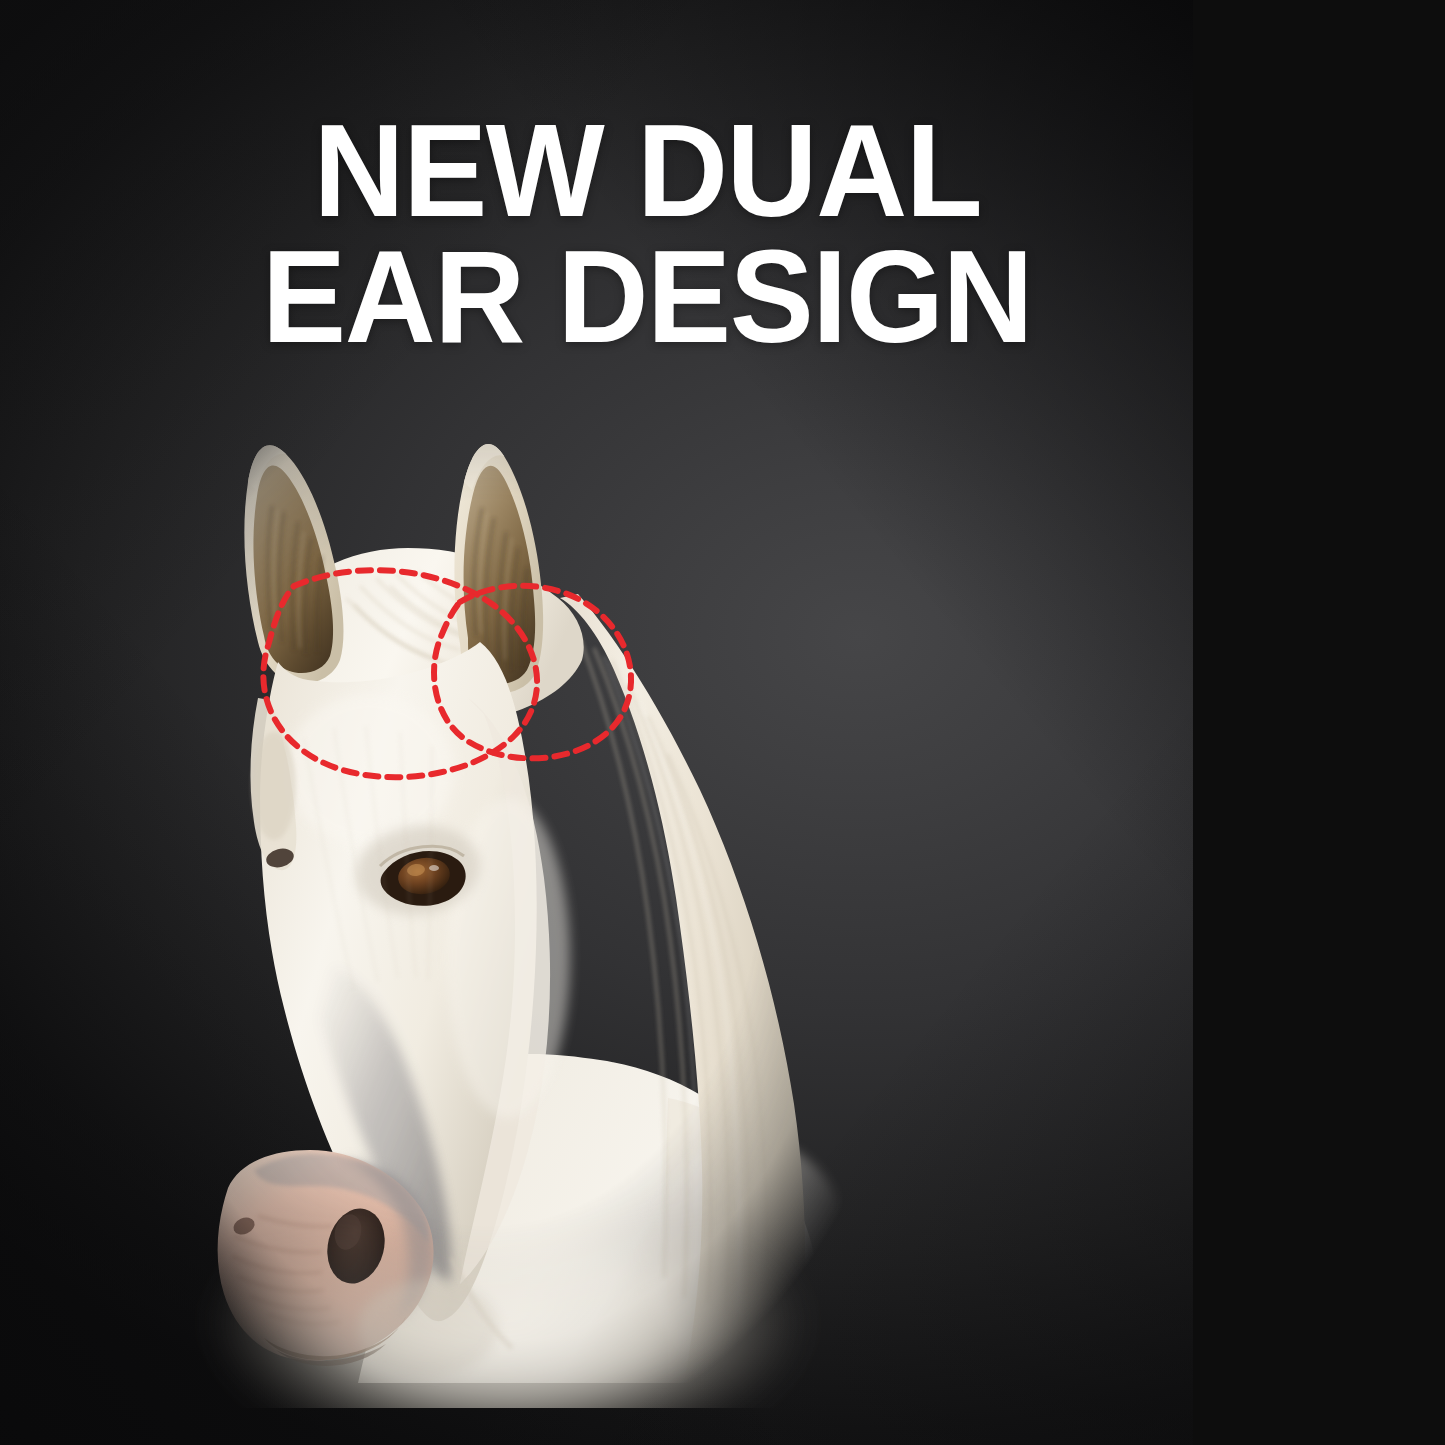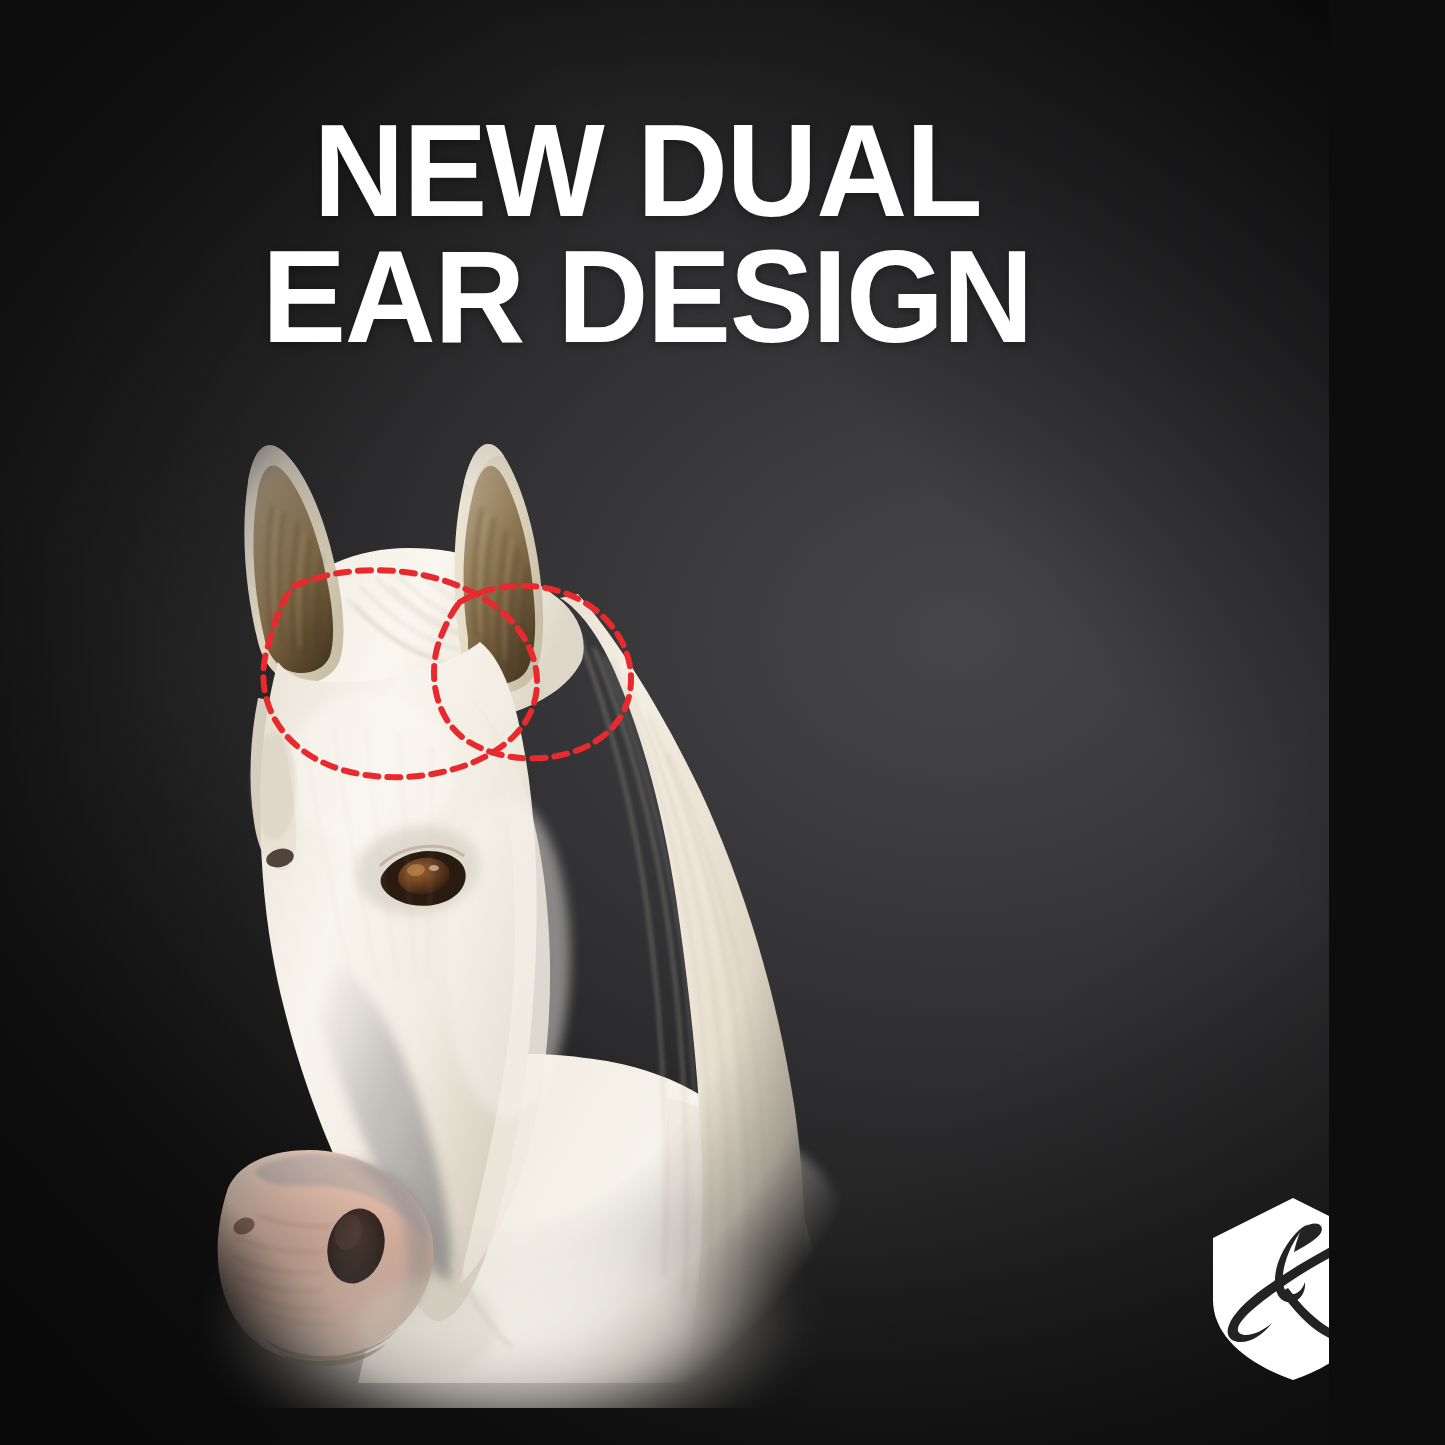--- a/index.html
+++ b/index.html
@@ -1,20 +1,20 @@
 <!DOCTYPE html>
 <html><head>
 <meta charset="utf-8">
 <style>
   html,body{margin:0;padding:0;background:#0d0d0d;}
   *{box-sizing:border-box;}
 
   #stage{
     position:relative;
-    width:1329px;
+    width:1193px;
     height:1445px;
     overflow:hidden;
     font-family:"Liberation Sans","DejaVu Sans",sans-serif;
     background:#737373;
   }
 
   
   .bg-base{
     position:absolute; inset:0;
     background:#1b1b1c;

